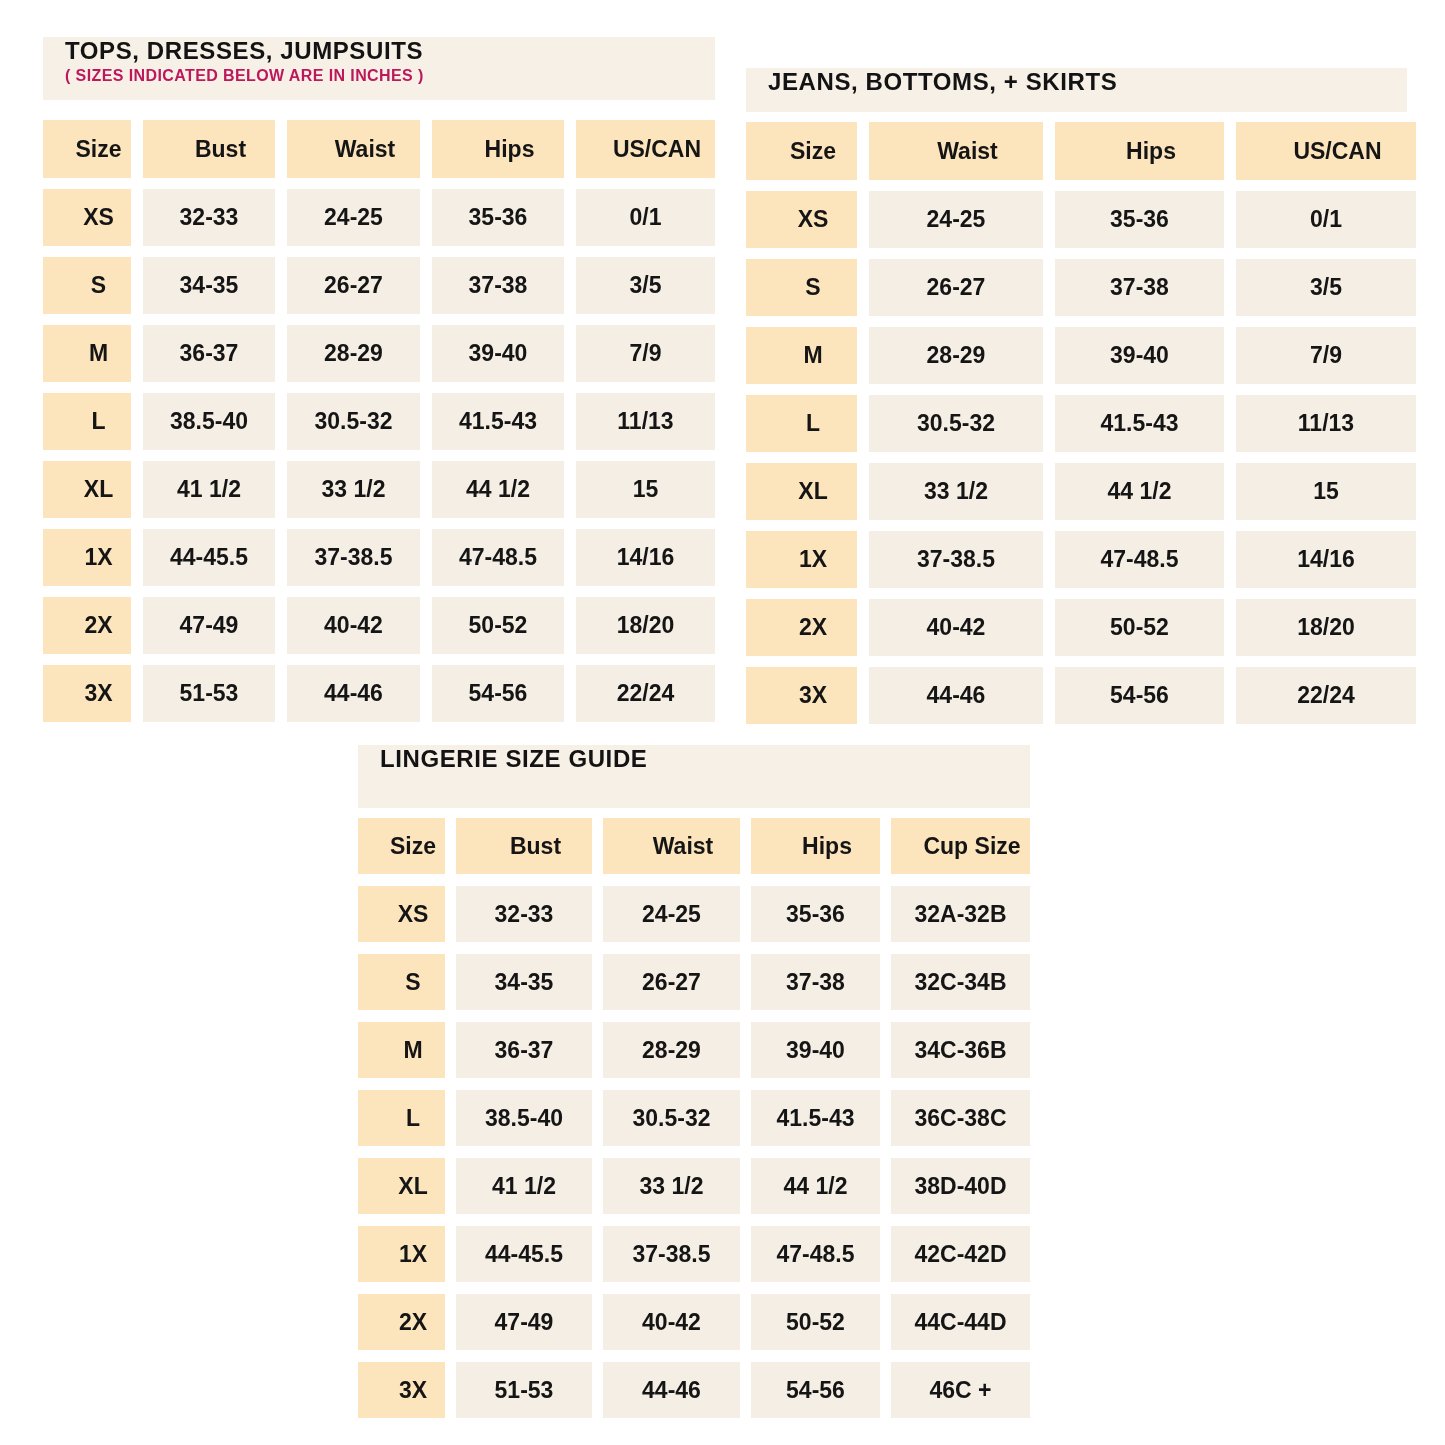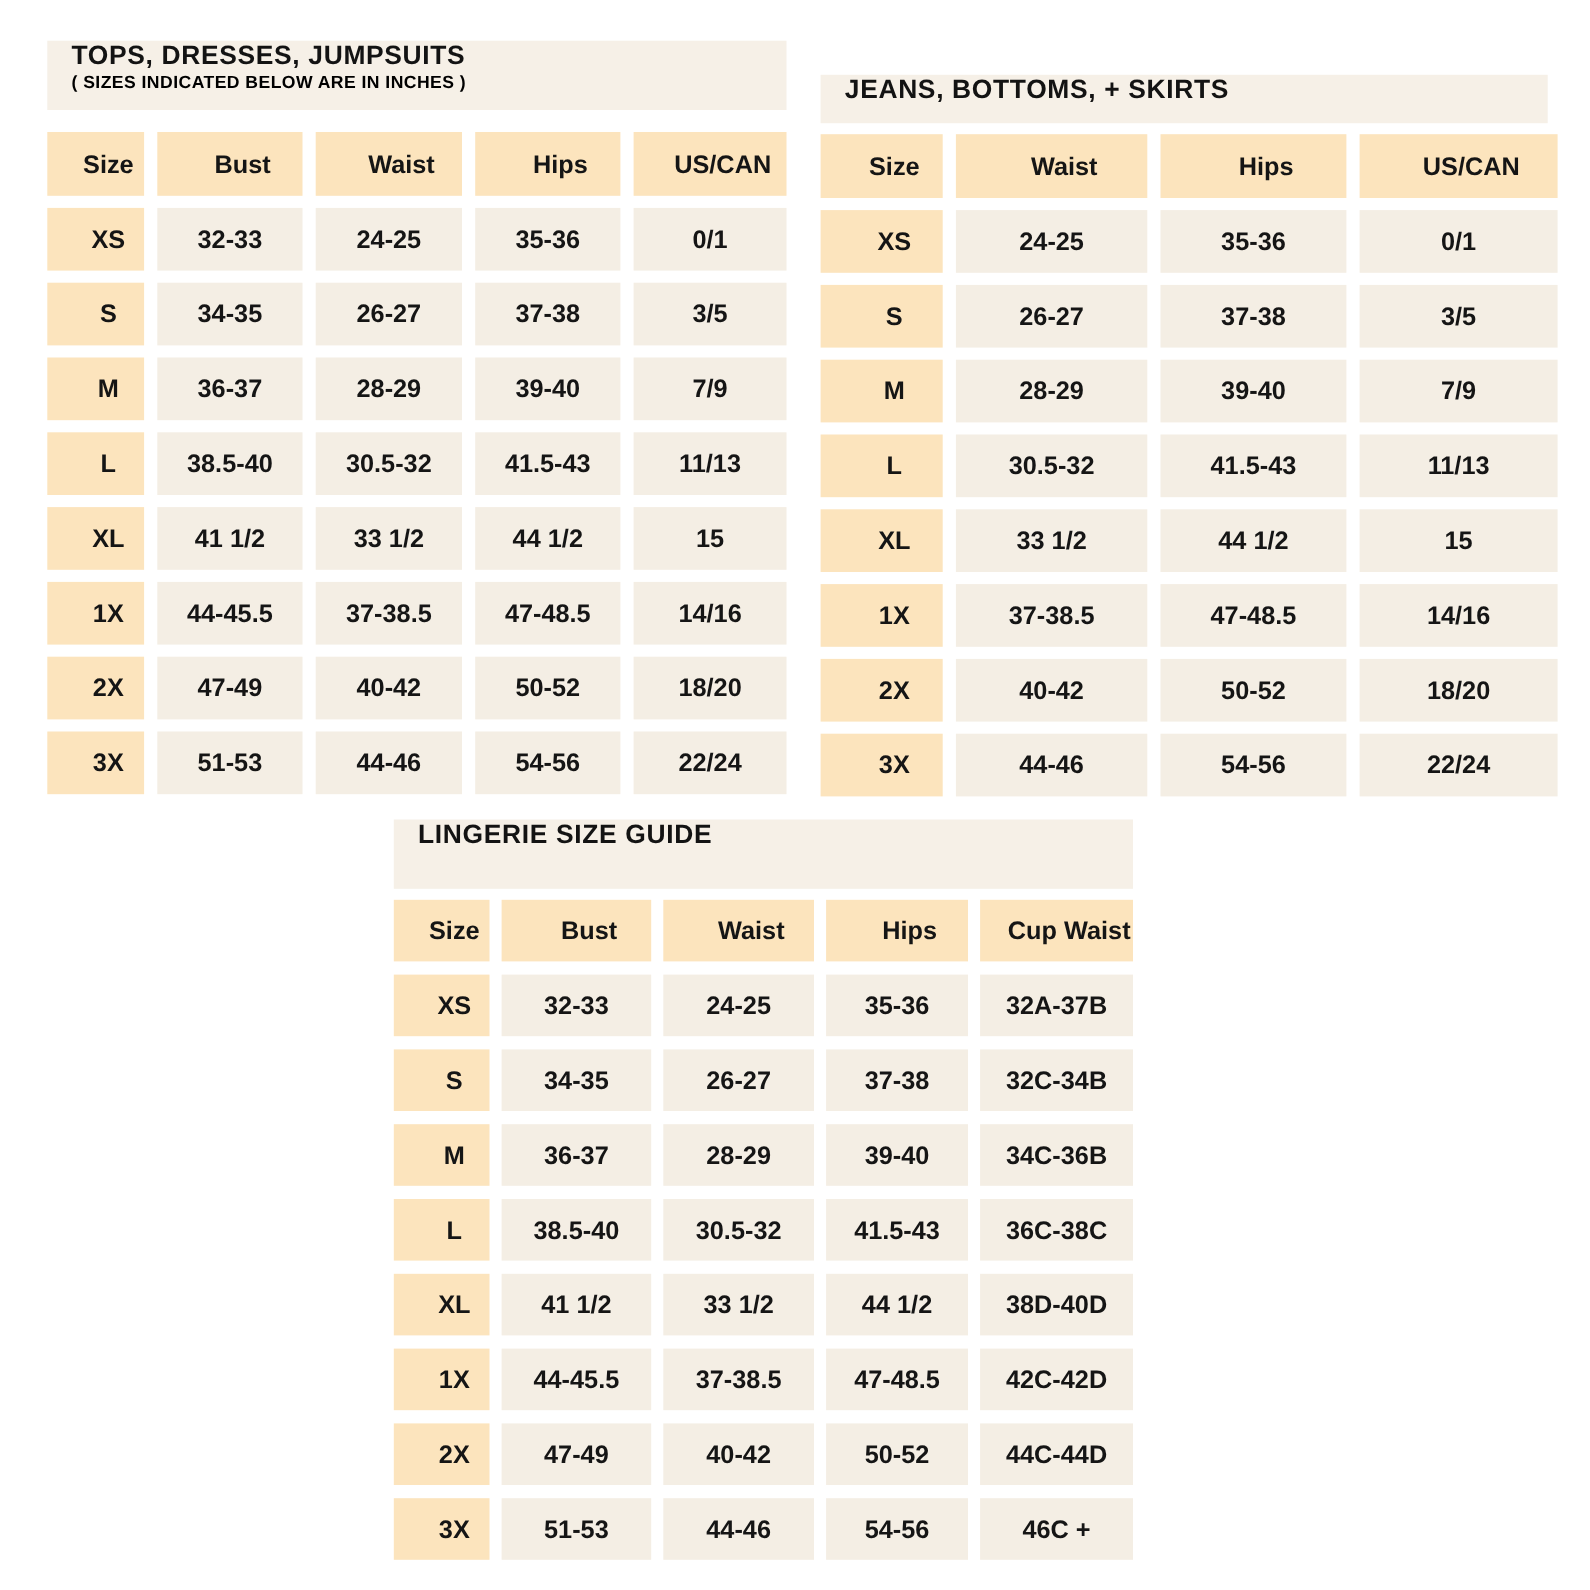--- a/index.html
+++ b/index.html
@@ -24,21 +24,21 @@
     letter-spacing:0.6px;
     line-height:1.2;
     color:#131313;
     white-space:nowrap;
   }
   .banner .subtitle {
     font-weight:800;
     font-size:16px;
     letter-spacing:0.4px;
     line-height:1.3;
-    color:#000000;
+    color:#be185d;
     white-space:nowrap;
   }
   .banner .subtitle:empty { display:none; }
 
   .grid {
     display:grid;
     align-content:start;
   }
   .cell {
     display:flex; align-items:center; justify-content:center;
@@ -175,26 +175,26 @@
 <div class="size-table" id="table-lingerie">
   <div class="banner">
     <div class="title">LINGERIE SIZE GUIDE</div>
 
   </div>
   <div class="grid">
       <div class="cell head">Size</div>
       <div class="cell head">Bust</div>
       <div class="cell head">Waist</div>
       <div class="cell head">Hips</div>
-      <div class="cell head">Cup Waist</div>
+      <div class="cell head">Cup Size</div>
       <div class="cell size">XS</div>
       <div class="cell">32-33</div>
       <div class="cell">24-25</div>
       <div class="cell">35-36</div>
-      <div class="cell">32A-37B</div>
+      <div class="cell">32A-32B</div>
       <div class="cell size">S</div>
       <div class="cell">34-35</div>
       <div class="cell">26-27</div>
       <div class="cell">37-38</div>
       <div class="cell">32C-34B</div>
       <div class="cell size">M</div>
       <div class="cell">36-37</div>
       <div class="cell">28-29</div>
       <div class="cell">39-40</div>
       <div class="cell">34C-36B</div>

